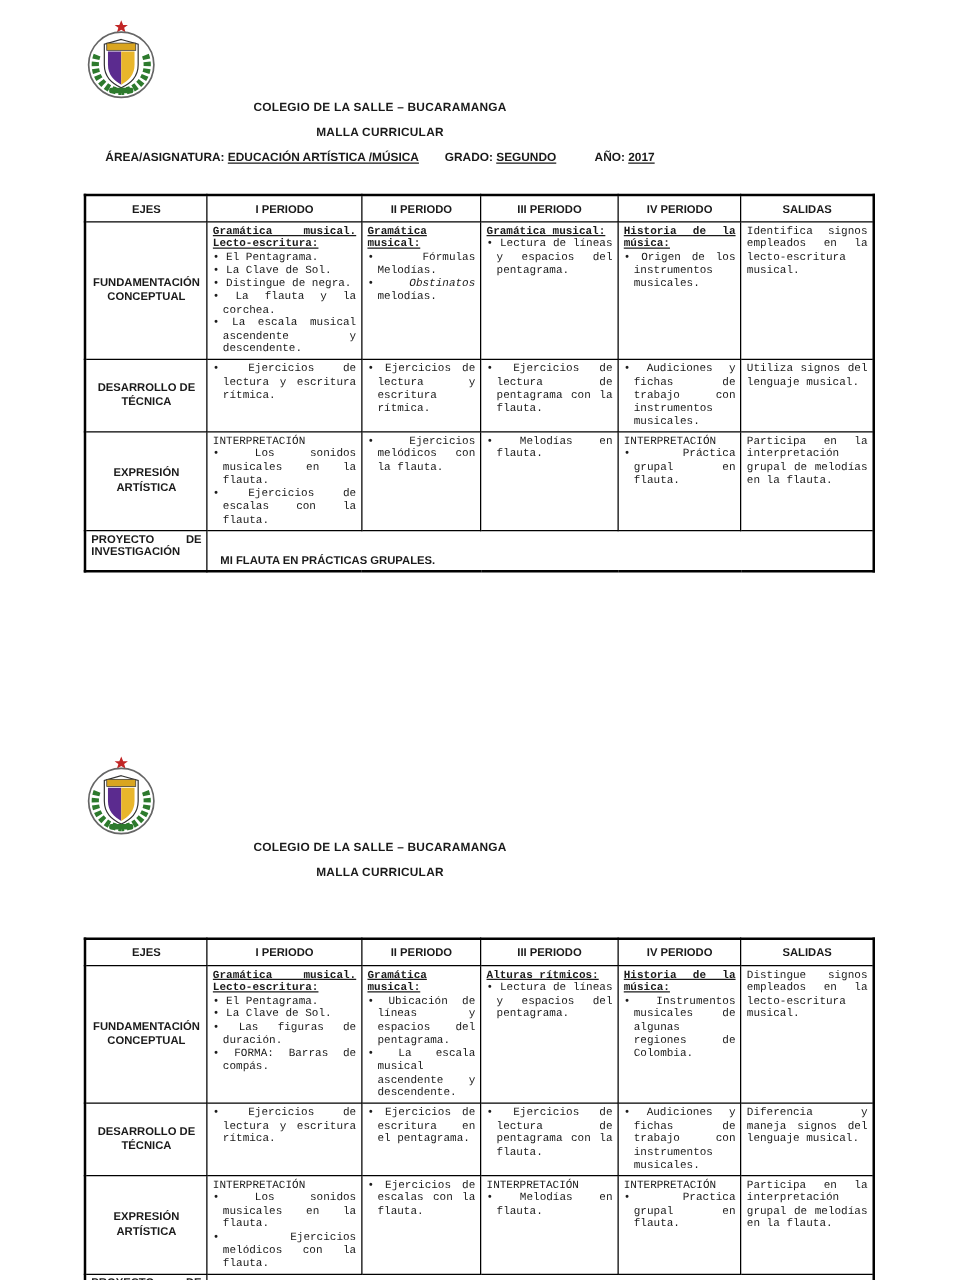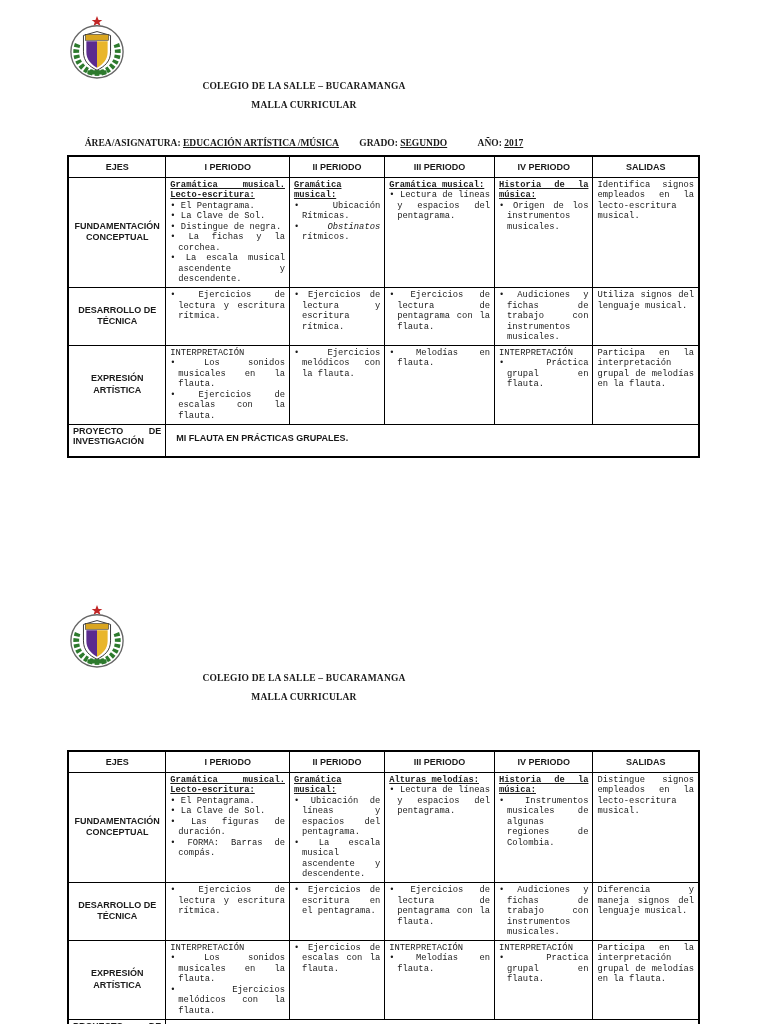--- a/index.html
+++ b/index.html
@@ -4,41 +4,41 @@
 <style>
   * { box-sizing: border-box; }
   html,body { margin:0; padding:0; }
   body {
     width:768px; height:1024px; background:#ffffff; position:relative;
     font-family:"Liberation Sans", sans-serif; color:#1a1a1a;
     -webkit-font-smoothing:antialiased;
   }
   .page { position:absolute; left:0; width:768px; }
   .logo { position:absolute; left:68px; width:58px; height:66px; }
-  .head-block { position:absolute; left:0; width:608px; text-align:center;font-family:Liberation Serif, serif; }
+  .head-block { position:absolute; left:0; width:608px; text-align:center; }
   .head-line { font-weight:bold; font-size:9.5px; letter-spacing:.2px; margin:0 0 9px 0; }
   .area-line { font-weight:bold; font-size:9.5px; white-space:nowrap; }
   .area-line .grp { display:inline-block; }
   .gap1 { margin-left:18px; }
   .gap2 { margin-left:28px; }
-  .uline { text-decoration:underline;margin-top:19px; }
+  .uline { text-decoration:underline; }
   table.curr { position:absolute; left:67px; width:633px; border-collapse:collapse;
     table-layout:fixed; border:2px solid #000; background:#fff; }
   table.curr th, table.curr td { border:1px solid #000; overflow:hidden; }
   table.curr th { font-size:9px; font-weight:bold; padding:1px 2px; height:21px; }
   td.eje { font-weight:bold; font-size:9px; text-align:center; vertical-align:middle;
     padding:1px 3px; line-height:1.25; }
   td.cell { vertical-align:top; font-size:8.8px; line-height:1.2; padding:2px 4px 2px 4px;
     text-align:justify;font-family:Liberation Mono, monospace; }
   .ln { margin:0; }
   .ln.h { font-weight:bold; text-decoration:underline; }
   .ln.u { padding-left:8px; text-indent:-8px; }
   td.proj-label { font-weight:bold; font-size:9px; vertical-align:top; padding:1px 4px; }
   .proj-l1 { display:flex; justify-content:space-between;align-items:flex-end; }
-  td.proj-value { font-weight:bold; font-size:9px; vertical-align:top; padding:8px 4px 2px 10px; text-align:left; }
+  td.proj-value { font-weight:bold; font-size:9px; vertical-align:top; padding:18px 4px 2px 10px; text-align:left; }
   
   .t1 .r1 td { height:105px; } .t1 .r2 td { height:50px; } .t1 .r3 td { height:57px; } .t1 .r4 td { height:33px; }
   .t2 .r1 td { height:95px; }  .t2 .r2 td { height:48px; } .t2 .r3 td { height:57px; } .t2 .r4 td { height:31px; }
 </style>
 </head>
 <body>
 
 <div class="page" style="top:0;">
 
   <svg class="logo" style="top:15px;" viewBox="0 0 60 68">
@@ -84,27 +84,27 @@
       <th>IV PERIODO</th>
       <th>SALIDAS</th>
     </tr>
     <tr class="r1">
       <td class="eje">FUNDAMENTACIÓN CONCEPTUAL</td>
       <td class="cell">
             <div class="ln h"><span>Gramática musical. Lecto-escritura:</span></div>
             <div class="ln u">• <span>El Pentagrama.</span></div>
             <div class="ln u">• <span>La Clave de Sol.</span></div>
             <div class="ln u">• <span>Distingue de negra.</span></div>
-            <div class="ln u">• <span>La fichas y la corchea.</span></div>
+            <div class="ln u">• <span>La flauta y la corchea.</span></div>
             <div class="ln u">• <span>La escala musical ascendente y descendente.</span></div>
           </td>
       <td class="cell">
             <div class="ln h"><span>Gramática musical:</span></div>
-            <div class="ln u">• <span>Ubicación Rítmicas.</span></div>
-            <div class="ln u">• <span style="font-style: italic;">Obstinatos</span><span> rítmicos.</span></div>
+            <div class="ln u">• <span>Fórmulas Melodías.</span></div>
+            <div class="ln u">• <span style="font-style: italic;">Obstinatos</span><span> melodías.</span></div>
           </td>
       <td class="cell">
             <div class="ln h"><span>Gramática musical:</span></div>
             <div class="ln u">• <span>Lectura de líneas y espacios del pentagrama.</span></div>
           </td>
       <td class="cell">
             <div class="ln h"><span>Historia de la música:</span></div>
             <div class="ln u">• <span>Origen de los instrumentos musicales.</span></div>
           </td>
       <td class="cell">
@@ -209,21 +209,21 @@
             <div class="ln u">• <span>La Clave de Sol.</span></div>
             <div class="ln u">• <span>Las figuras de duración.</span></div>
             <div class="ln u">• <span>FORMA: Barras de compás.</span></div>
           </td>
       <td class="cell">
             <div class="ln h"><span>Gramática musical:</span></div>
             <div class="ln u">• <span>Ubicación de líneas y espacios del pentagrama.</span></div>
             <div class="ln u">• <span>La escala musical ascendente y descendente.</span></div>
           </td>
       <td class="cell">
-            <div class="ln h"><span>Alturas melodías:</span></div>
+            <div class="ln h"><span>Alturas rítmicos:</span></div>
             <div class="ln u">• <span>Lectura de líneas y espacios del pentagrama.</span></div>
           </td>
       <td class="cell">
             <div class="ln h"><span>Historia de la música:</span></div>
             <div class="ln u">• <span>Instrumentos musicales de algunas regiones de Colombia.</span></div>
           </td>
       <td class="cell">
             <div class="ln t"><span>Distingue signos empleados en la lecto-escritura musical.</span></div>
           </td>
     </tr>

